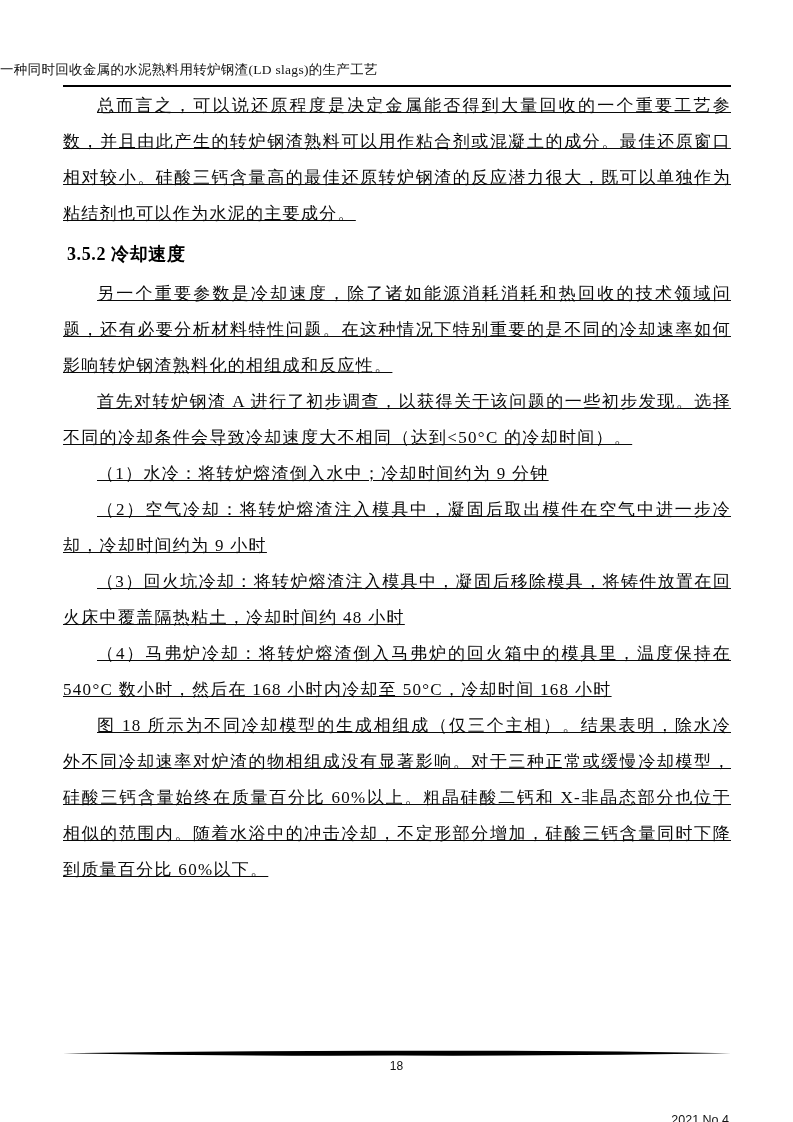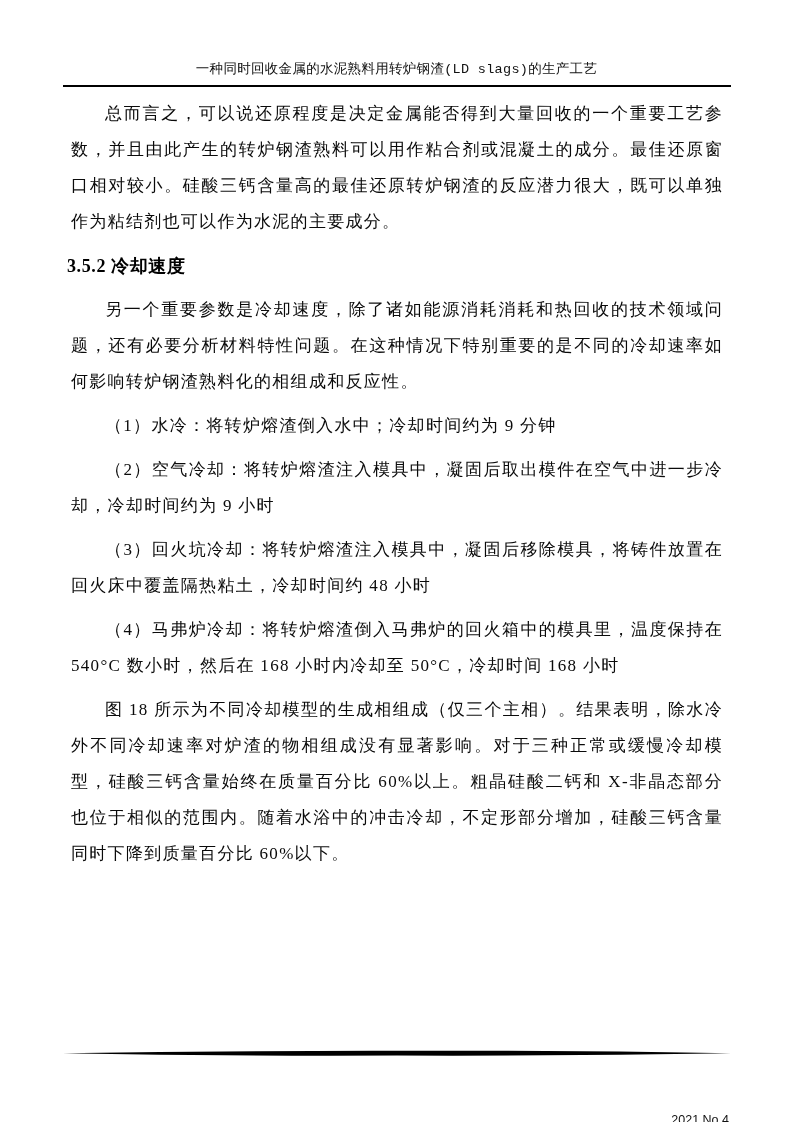--- a/index.html
+++ b/index.html
@@ -15,22 +15,21 @@
     color: #000000;
     font-family: "Liberation Serif", "DejaVu Serif", serif;
     overflow: hidden;
   }
   
   .header-title {
     position: absolute;
     top: 61px;
     left: 0;
     width: 100%;
-    text-align: center;
-    font-family: Liberation Mono, monospace;
+    font-family: Liberation Serif, serif;
     font-size: 13.5px;
     line-height: 18px;
     letter-spacing: 0.3px;
     color: #111;
   }
   .header-rule {
     position: absolute;
     top: 85px;
     left: 63px;
     width: 668px;
@@ -42,22 +41,23 @@
     top: 88px;
     left: 63px;
     width: 668px;
     font-size: 17px;
     line-height: 36px;
     text-align: justify;
     letter-spacing: 1.3px;
     color: #0a0a0a;
   }
   .para {
-    margin: 8px;
+    margin: 0;
     text-indent: 2em;
+    text-decoration: underline;
   }
   .section-heading {
     margin: 4px;
     font-size: 18px;
     line-height: 36px;
     font-weight: bold;
     text-indent: 0;
     letter-spacing: 0.6px;
     color: #000;
   }
@@ -95,27 +95,29 @@
 
 <div class="page">
 
   <div class="header-title">一种同时回收金属的水泥熟料用转炉钢渣(LD slags)的生产工艺</div>
   <div class="header-rule"></div>
 
   <div class="doc-body">
     <p class="para">总而言之，可以说还原程度是决定金属能否得到大量回收的一个重要工艺参数，并且由此产生的转炉钢渣熟料可以用作粘合剂或混凝土的成分。最佳还原窗口相对较小。硅酸三钙含量高的最佳还原转炉钢渣的反应潜力很大，既可以单独作为粘结剂也可以作为水泥的主要成分。</p>
     <h3 class="section-heading">3.5.2 冷却速度</h3>
     <p class="para">另一个重要参数是冷却速度，除了诸如能源消耗消耗和热回收的技术领域问题，还有必要分析材料特性问题。在这种情况下特别重要的是不同的冷却速率如何影响转炉钢渣熟料化的相组成和反应性。</p>
+    <p class="para">首先对转炉钢渣 A 进行了初步调查，以获得关于该问题的一些初步发现。选择不同的冷却条件会导致冷却速度大不相同（达到&lt;50°C 的冷却时间）。</p>
     <p class="para">（1）水冷：将转炉熔渣倒入水中；冷却时间约为 9 分钟</p>
     <p class="para">（2）空气冷却：将转炉熔渣注入模具中，凝固后取出模件在空气中进一步冷却，冷却时间约为 9 小时</p>
     <p class="para">（3）回火坑冷却：将转炉熔渣注入模具中，凝固后移除模具，将铸件放置在回火床中覆盖隔热粘土，冷却时间约 48 小时</p>
     <p class="para">（4）马弗炉冷却：将转炉熔渣倒入马弗炉的回火箱中的模具里，温度保持在 540°C 数小时，然后在 168 小时内冷却至 50°C，冷却时间 168 小时</p>
     <p class="para">图 18 所示为不同冷却模型的生成相组成（仅三个主相）。结果表明，除水冷外不同冷却速率对炉渣的物相组成没有显著影响。对于三种正常或缓慢冷却模型，硅酸三钙含量始终在质量百分比 60%以上。粗晶硅酸二钙和 X-非晶态部分也位于相似的范围内。随着水浴中的冲击冷却，不定形部分增加，硅酸三钙含量同时下降到质量百分比 60%以下。</p>
   </div>
 
   <svg class="footer-rule" viewBox="0 0 668 7" preserveAspectRatio="none">
     <path d="M0,3.2 Q167,0.6 334,0.8 Q501,0.2 668,3.2 Q501,6.2 334,5.6 Q167,6.4 0,3.2 Z" fill="#000"></path>
   </svg>
 
+  <div class="page-number">18</div>
 
   <div class="issue-label">2021.No.4</div>
 
 </div>
 
 </body></html>

